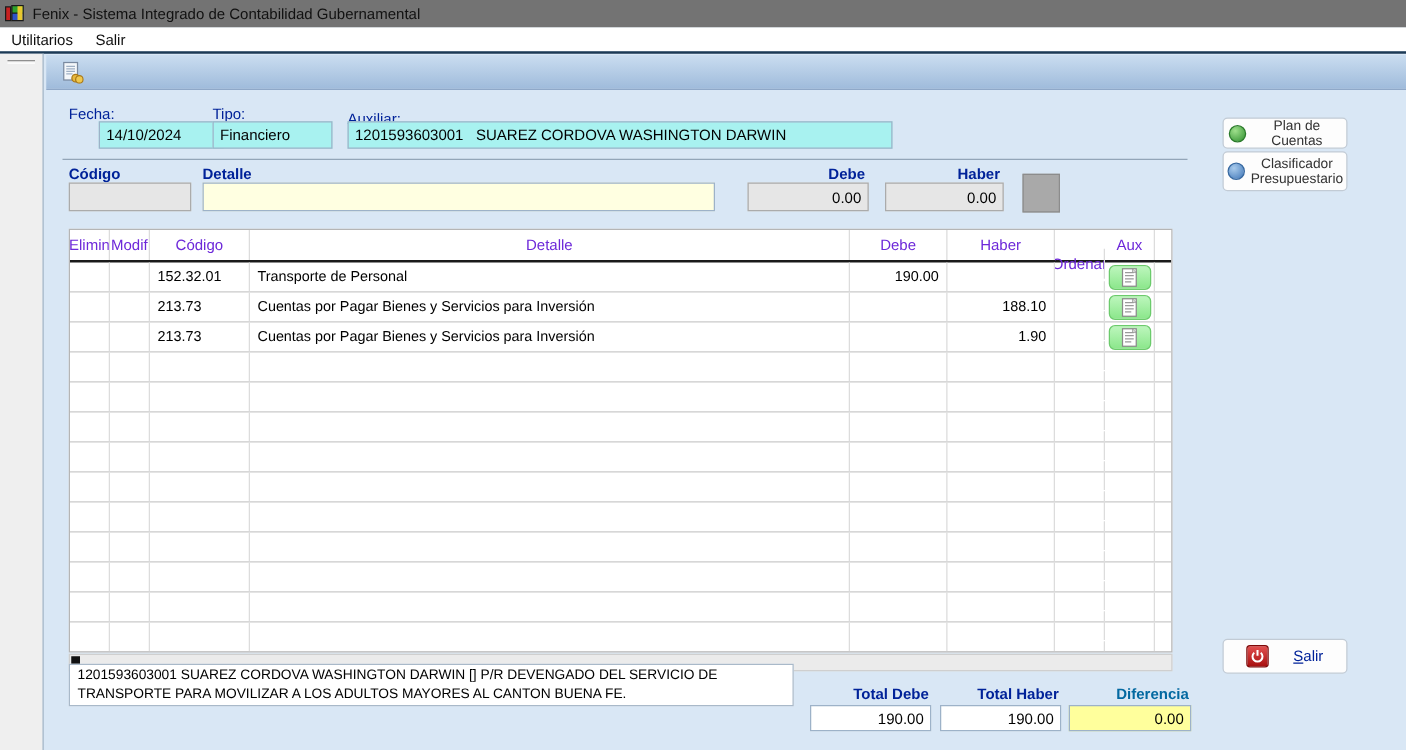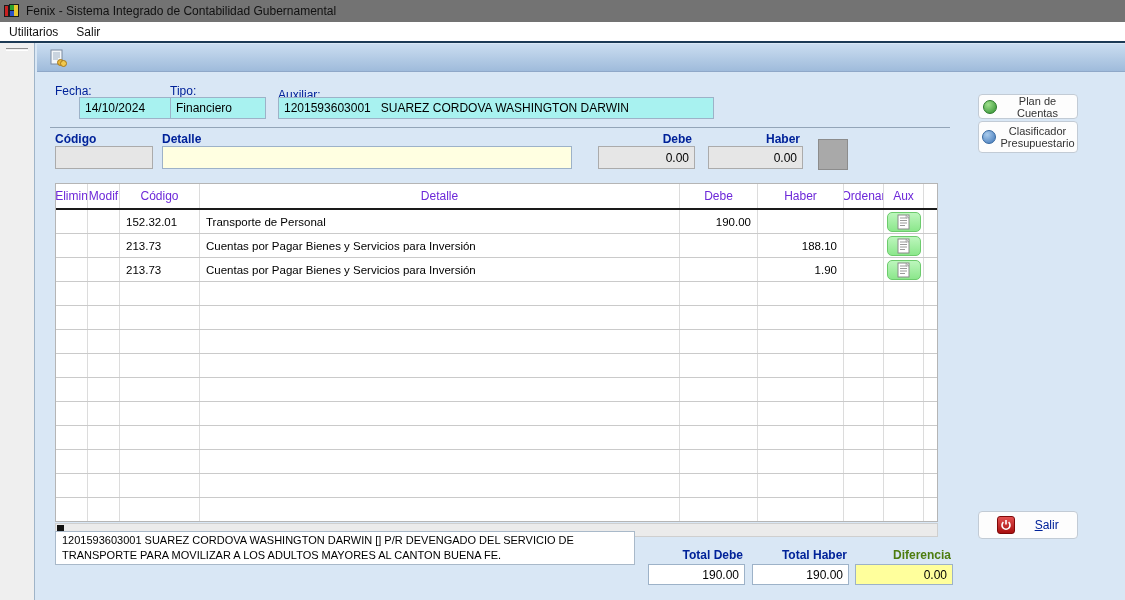--- a/index.html
+++ b/index.html
@@ -17,21 +17,21 @@
   .grip { width:22px; height:3px; margin:5px auto 0 auto; border-top:1px solid #8F8F8F; border-bottom:1px solid #FFFFFF; }
 
   
   .toolbar { position:absolute; left:37px; top:44px; width:1088px; height:28px; background:linear-gradient(to bottom,#CADDF0,#9FBBDB); border-bottom:1px solid #8FA8C8; display:flex; align-items:center; padding-left:10px; }
   .tool-btn { width:22px; height:22px; display:flex; align-items:center; justify-content:center; border:1px solid transparent; }
 
   
   .lbl { position:absolute; font-size:12px; color:#002299; white-space:nowrap; }
   .lbl.b { font-weight:bold; }
   .lbl.r { text-align:right; }
-  .lbl.red { color:#4d7c0f; font-weight:bold; }
+  .lbl.red { color:#0369a1; font-weight:bold; }
   .tb { position:absolute; border:1px solid #9DB2C8; background:#FFFFFF; font-size:12px; padding:1px 5px; font-family:"Liberation Sans", sans-serif; color:#000; outline:none; }
   .tb.cyan { background:#A8F2F0; }
   .tb.cream { background:#FFFFE1; }
   .tb.grayf { background:#E6E6E6; border-color:#ABABAB; }
   .tb.yellow { background:#FFFF9C; }
   .tb.num { text-align:right; }
   .sep { position:absolute; height:1px; background:#93A5B8; }
 
   .sq-btn { position:absolute; background:#A9A9A9; border:1px solid #8C8C8C; cursor:pointer; }
 
@@ -39,21 +39,21 @@
   .grid { position:absolute; left:55px; top:183px; width:883px; height:339px; background:#FFFFFF; border:1px solid #B5B5B5; overflow:hidden; }
   .ghead { display:flex; height:26px; border-bottom:2px solid #1A1A1A; background:#FFFFFF; }
   .ghead .gc { display:flex; align-items:center; justify-content:center; font-size:12px; color:#6d28d9; }
   .gc { border-right:1px solid #DCDCDC; height:100%; overflow:hidden; white-space:nowrap; }
   .gc-elimin { width:32px; font-size:10px; }
   .gc-modif { width:32px; font-size:10px; }
   .gc-codigo { width:80px; padding:0 6px; }
   .gc-detalle { flex:1; padding:0 6px; }
   .gc-debe { width:78px; padding:0 6px; text-align:right; }
   .gc-haber { width:86px; padding:0 6px; text-align:right; }
-  .gc-ordenar { width:40px; font-size:10px; }
+  .gc-ordenar { width:40px; font-size:10px;margin-top:15px; }
   .gc-aux { width:40px; display:flex; align-items:center; justify-content:center; }
   .gc-end { width:13px; border-right:none; }
   .grow { display:flex; height:24px; border-bottom:1px solid #CACACA; font-size:11.5px; color:#000; align-items:stretch; }
   .grow .gc { display:flex; align-items:center; }
   .grow .gc-debe, .grow .gc-haber { justify-content:flex-end; }
   .aux-btn { width:34px; height:20px; background:linear-gradient(to bottom,#BDF6BD,#8BE78B); border:1px solid #6CCB6C; border-radius:5px; display:flex; align-items:center; justify-content:center; cursor:pointer; padding:0; }
 
   
   .hscroll { position:absolute; left:55px; top:523px; width:883px; height:14px; background:#EBEBEB; border:1px solid #CFCFCF; }
   .hthumb { position:absolute; left:1px; top:1px; width:7px; height:10px; background:#111; }

